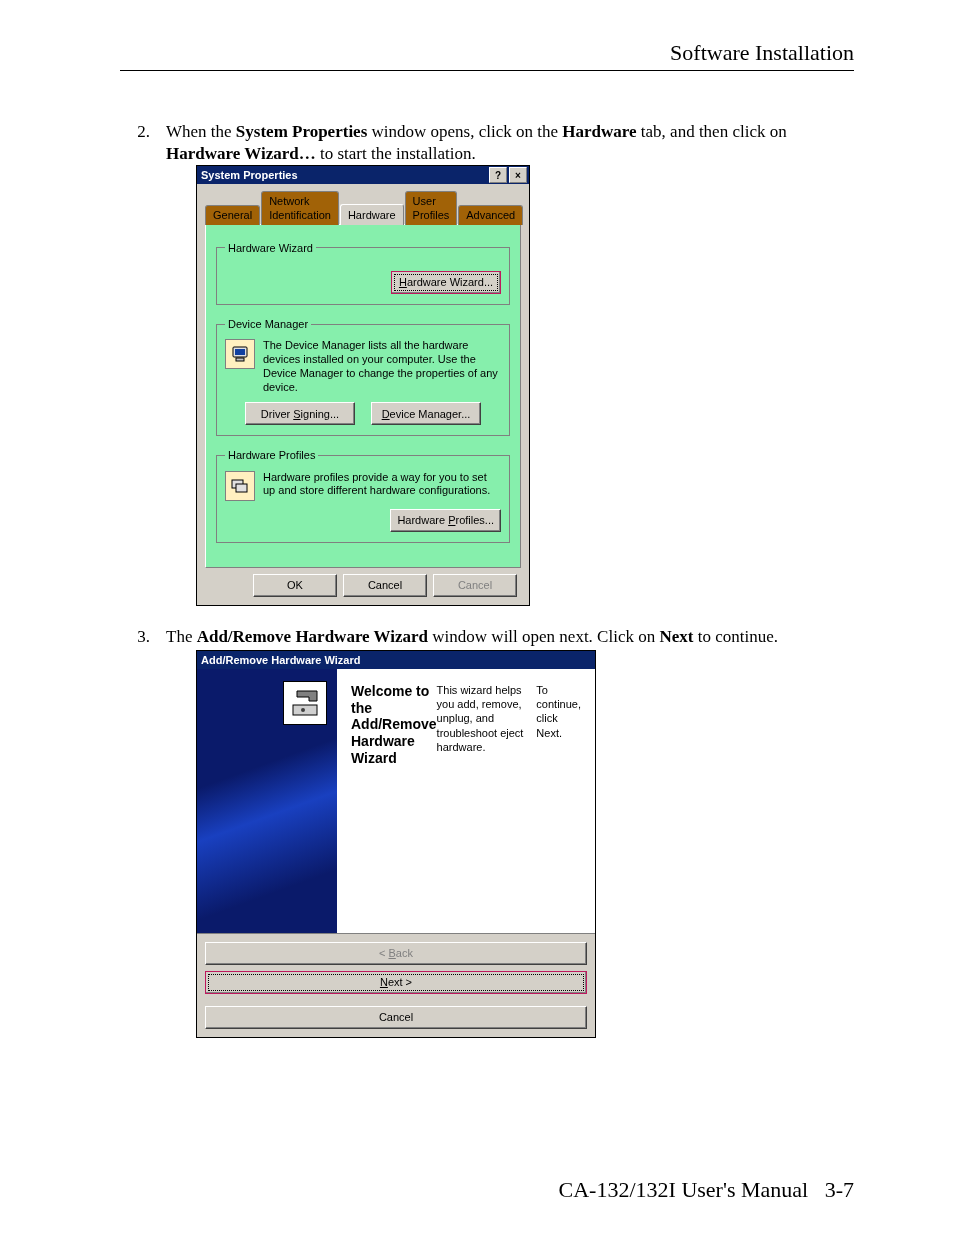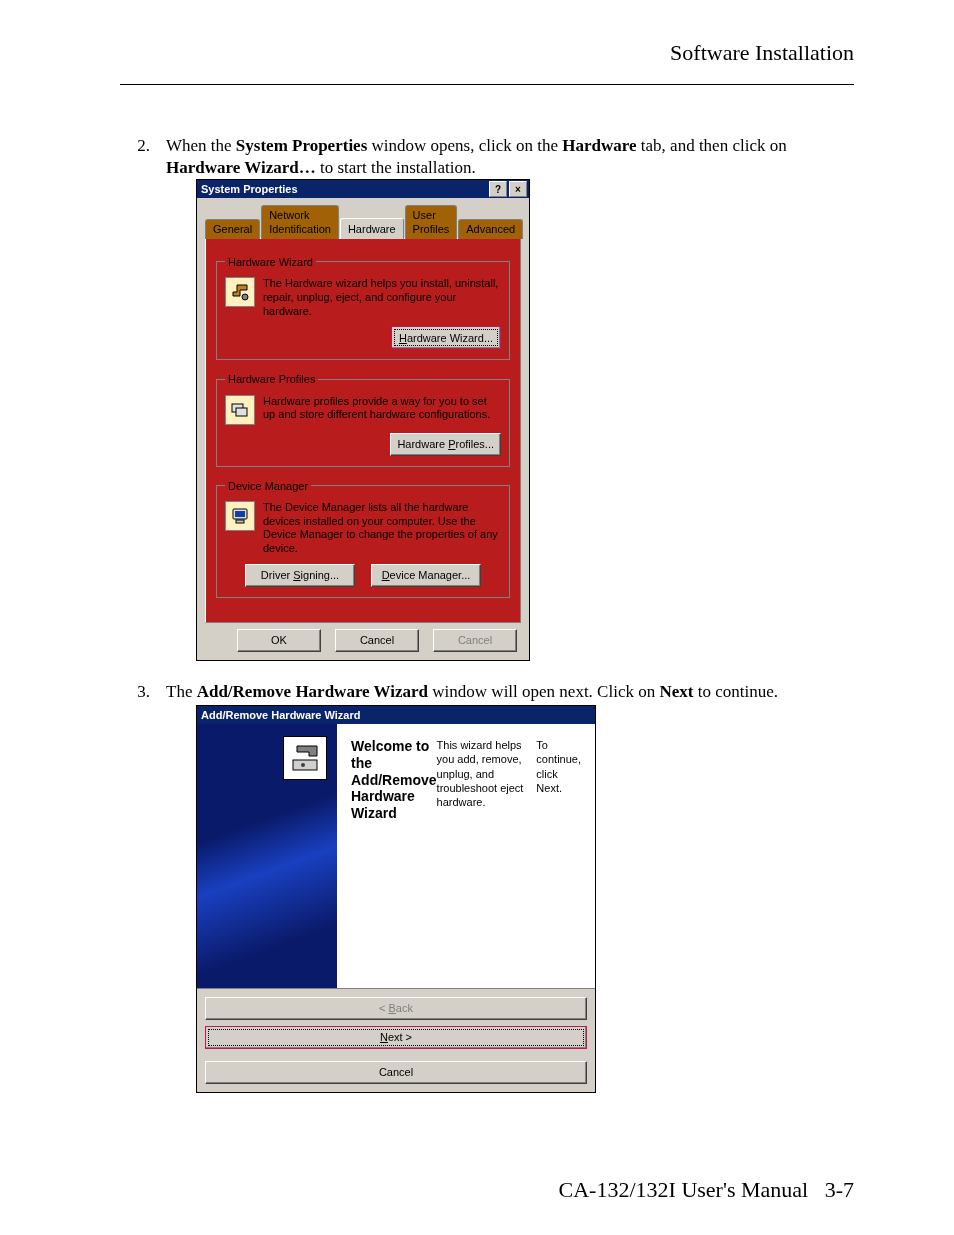--- a/index.html
+++ b/index.html
@@ -1,44 +1,44 @@
 <!DOCTYPE html>
 <html><head>
 <meta charset="utf-8">
 <style>
   body{margin:0;background:#fff;font-family:"Times New Roman",serif;color:#000;}
   .page{width:954px;height:1235px;margin:0 auto;position:relative;padding:40px 100px 40px 120px;box-sizing:border-box;}
-  .header{font-size:22px;text-align:right;padding-bottom:18px;border-bottom:1px solid #000;margin-bottom:50px;}
+  .header{font-size:22px;text-align:right;padding-bottom:4px;border-bottom:1px solid #000;margin-bottom:50px;}
   .step{display:flex;margin-bottom:6px;font-size:17px;line-height:1.3;}
   .step-num{width:30px;flex:none;text-align:right;padding-right:16px;}
   .step-body{flex:1;}
   .step-body b{font-weight:bold;}
   .footer{position:absolute;bottom:32px;right:100px;font-size:22px;}
   
   .win{font-family:Tahoma,Arial,sans-serif;font-size:11px;color:#000;}
   .dlg1{width:332px;margin-left:30px;border:1px solid #000;background:#d4d0c8;}
   .titlebar{background:#0a246a;color:#fff;font-weight:bold;display:flex;align-items:center;height:18px;padding:0 2px 0 4px;}
   .titlebar .ttl{flex:1;}
   .titlebtn{width:16px;height:14px;background:#d4d0c8;border:1px solid #fff;border-right-color:#808080;border-bottom-color:#808080;margin-left:2px;display:flex;align-items:center;justify-content:center;font-size:10px;font-weight:bold;color:#000;}
   .dlgbody{padding:6px 8px 8px 8px;}
   .tabs{display:flex;align-items:flex-end;}
   .tab{border:1px solid #808080;border-bottom:none;border-radius:3px 3px 0 0;padding:2px 7px;background:#a16207;margin-right:1px;position:relative;top:1px;}
   .tab.active{background:#d4d0c8;border-color:#fff #808080 #d4d0c8 #fff;z-index:2;padding-top:3px;}
-  .tabpanel{border:1px solid;border-color:#fff #808080 #808080 #fff;background:#b91c1c;padding:8px 10px 12px 10px;}
+  .tabpanel{border:1px solid;border-color:#fff #808080 #808080 #fff;background:#86efac;padding:8px 10px 12px 10px;}
   fieldset.grp{border:1px solid #808080;border-radius:0;margin:8px 0 12px 0;padding:8px 8px 10px 8px;}
   fieldset.grp legend{font-size:11px;padding:0 3px;}
   .grprow{display:flex;gap:8px;}
   .grpicon{width:28px;height:28px;display:flex;align-items:center;justify-content:center;border:1px solid #808080;background:#fff0c0;}
   .grptext{flex:1;line-height:1.25;}
   .btnrow{display:flex;justify-content:flex-end;gap:8px;margin-top:8px;}
   .btnrow.two{justify-content:center;gap:16px;}
   .wbtn{min-width:96px;height:21px;background:#d4d0c8;border:1px solid;border-color:#fff #404040 #404040 #fff;box-shadow:inset -1px -1px 0 #808080,inset 1px 1px 0 #d4d0c8;font-size:11px;display:flex;align-items:center;justify-content:center;padding:0 6px;}
   .wbtn.default{outline:1px dotted #000;outline-offset:-4px;border:1px solid #be185d;}
   .wbtn.disabled{color:#808080;}
-  .dlgfooter{display:flex;justify-content:flex-end;gap:14px;padding:6px 4px 0 0;}
+  .dlgfooter{display:flex;justify-content:flex-end;gap:6px;padding:6px 4px 0 0;}
   
   .dlg2{width:398px;margin-left:30px;border:1px solid #000;background:#d4d0c8;margin-top:2px;}
   .wizbody{display:flex;height:264px;background:#fff;}
   .wizside{width:140px;background:linear-gradient(160deg,#0a1a6a 0%,#0a1a6a 38%,#1940c0 55%,#0a1a6a 80%);position:relative;}
   .sideicon{position:absolute;top:12px;right:10px;width:42px;height:42px;background:#fff;border:1px solid #000;display:flex;align-items:center;justify-content:center;font-size:26px;}
   .wizmain{flex:1;padding:14px 14px 8px 14px;display:flex;flex-direction:row;}
   .wiztitle{font-family:Tahoma,Arial,sans-serif;font-size:14px;font-weight:bold;margin-bottom:8px;line-height:1.2;}
   .wiztext{font-size:11px;line-height:1.3;}
   .wizspacer{flex:1;}
   .wizfoot{font-size:11px;}
@@ -68,50 +68,23 @@
             <div class="tab">General</div>
             <div class="tab">Network Identification</div>
             <div class="tab active">Hardware</div>
             <div class="tab">User Profiles</div>
             <div class="tab">Advanced</div>
           </div>
           <div class="tabpanel">
 
             <fieldset class="grp">
               <legend>Hardware Wizard</legend>
-              <div class="grprow">
-                <div class="grpicon">
-                    <svg width="20" height="20" viewBox="0 0 20 20">
-                      <polygon points="3,14 10,14 10,8 17,8 17,3 7,3 7,10 3,10" fill="#c08020" stroke="#000"></polygon>
-                      <circle cx="15" cy="15" r="3" fill="#808080" stroke="#000"></circle>
-                    </svg>
-                  </div>
-                <div class="grptext">The Hardware wizard helps you install, uninstall, repair, unplug, eject, and configure your hardware.</div>
-              </div>
               <div class="btnrow">
                 <div class="wbtn default">
                     <span><u class="m">H</u><span>ardware Wizard...</span></span>
-                  </div>
-              </div>
-            </fieldset>
-
-            <fieldset class="grp">
-              <legend>Hardware Profiles</legend>
-              <div class="grprow">
-                <div class="grpicon">
-                    <svg width="20" height="20" viewBox="0 0 20 20">
-                      <rect x="2" y="4" width="11" height="8" fill="#e0e0e0" stroke="#000"></rect>
-                      <rect x="6" y="8" width="11" height="8" fill="#e0e0e0" stroke="#000"></rect>
-                    </svg>
-                  </div>
-                <div class="grptext">Hardware profiles provide a way for you to set up and store different hardware configurations.</div>
-              </div>
-              <div class="btnrow">
-                <div class="wbtn">
-                    <span>Hardware <u class="m">P</u>rofiles...</span>
                   </div>
               </div>
             </fieldset>
 
             <fieldset class="grp">
               <legend>Device Manager</legend>
               <div class="grprow">
                 <div class="grpicon">
                     <svg width="20" height="20" viewBox="0 0 20 20">
                       <rect x="3" y="3" width="14" height="10" rx="1" fill="#e0e0e0" stroke="#000"></rect>
@@ -120,20 +93,38 @@
                     </svg>
                   </div>
                 <div class="grptext">The Device Manager lists all the hardware devices installed on your computer. Use the Device Manager to change the properties of any device.</div>
               </div>
               <div class="btnrow two">
                 <div class="wbtn">
                     <span>Driver <u class="m">S</u>igning...</span>
                   </div>
                 <div class="wbtn">
                     <span><u class="m">D</u>evice Manager...</span>
+                  </div>
+              </div>
+            </fieldset>
+
+            <fieldset class="grp">
+              <legend>Hardware Profiles</legend>
+              <div class="grprow">
+                <div class="grpicon">
+                    <svg width="20" height="20" viewBox="0 0 20 20">
+                      <rect x="2" y="4" width="11" height="8" fill="#e0e0e0" stroke="#000"></rect>
+                      <rect x="6" y="8" width="11" height="8" fill="#e0e0e0" stroke="#000"></rect>
+                    </svg>
+                  </div>
+                <div class="grptext">Hardware profiles provide a way for you to set up and store different hardware configurations.</div>
+              </div>
+              <div class="btnrow">
+                <div class="wbtn">
+                    <span>Hardware <u class="m">P</u>rofiles...</span>
                   </div>
               </div>
             </fieldset>
 
           </div>
           <div class="dlgfooter">
             <div class="wbtn" style="min-width:70px">OK</div>
             <div class="wbtn" style="min-width:70px">Cancel</div>
             <div class="wbtn disabled" style="min-width:70px">Cancel</div>
           </div>

